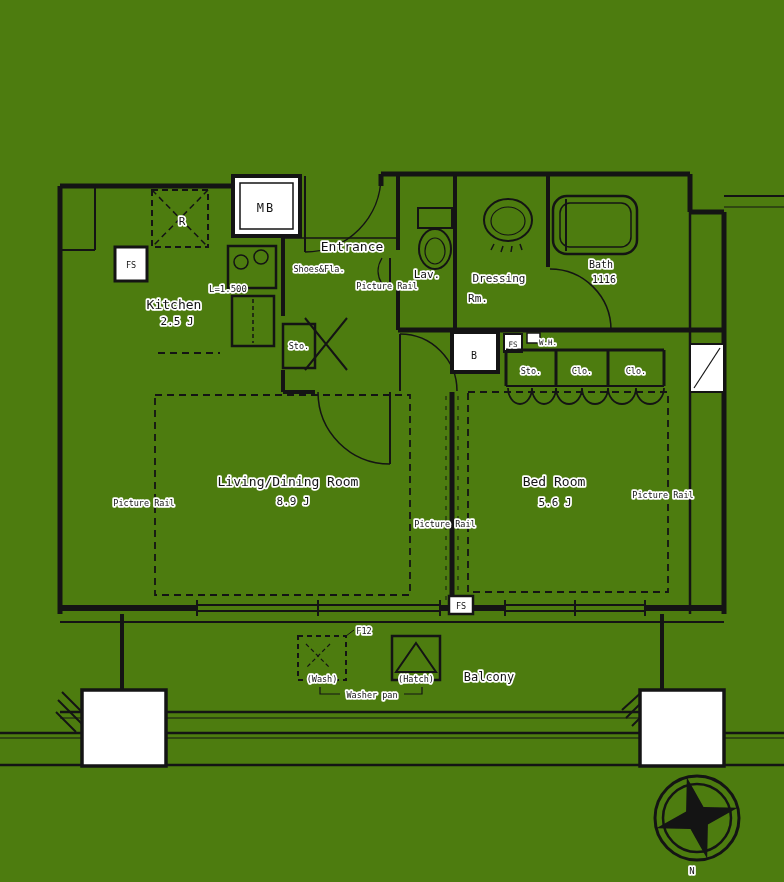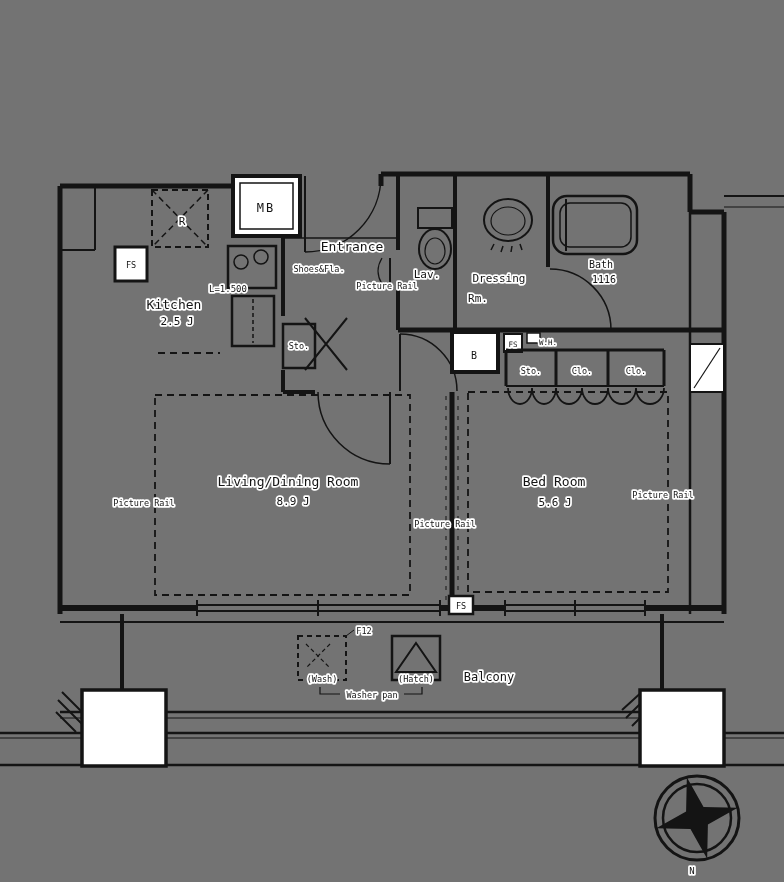--- a/index.html
+++ b/index.html
@@ -1,20 +1,20 @@
 <!DOCTYPE html>
 <html><head>
 <meta charset="utf-8">
 <style>
   html,body{margin:0;padding:0;}
   body{
     width:784px;height:882px;background:#ffffff;overflow:hidden;
     font-family:"DejaVu Sans Mono", monospace;
   }
-  #plan-wrap{position:relative;width:784px;height:882px;background:#737373;}
+  #plan-wrap{position:relative;width:784px;height:882px;background:#4d7c0f;}
   svg{position:absolute;left:0;top:0;}
   svg text{
     fill:#141414;
     font-family:"DejaVu Sans Mono", monospace;
     paint-order:stroke;
     stroke:#ffffff;
     stroke-width:3.5px;
     stroke-linejoin:round;
   }
   .t13{font-size:13px;} .t12{font-size:12px;} .t11{font-size:11px;}

